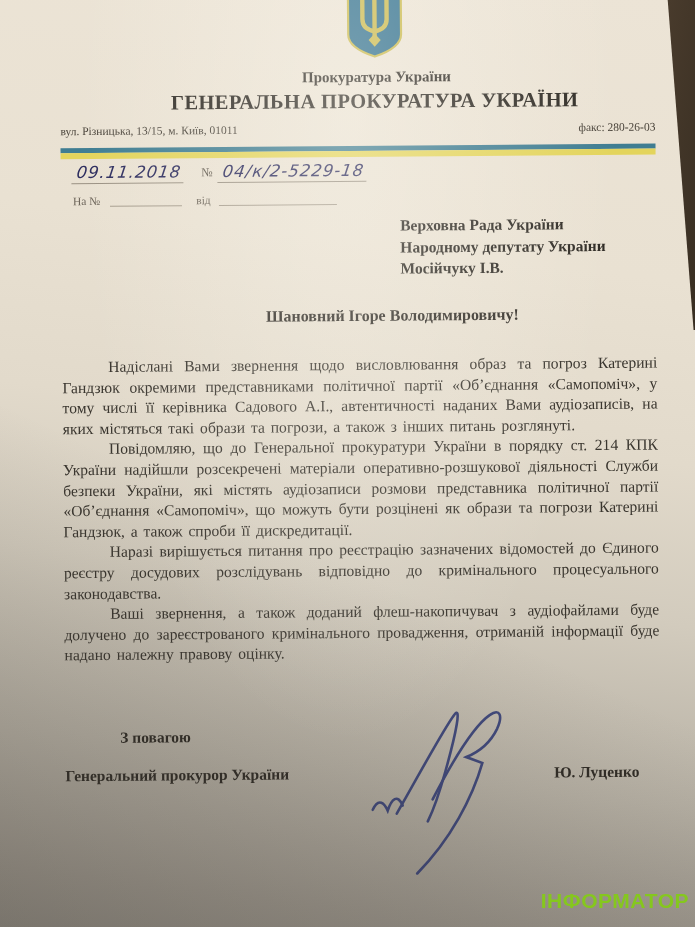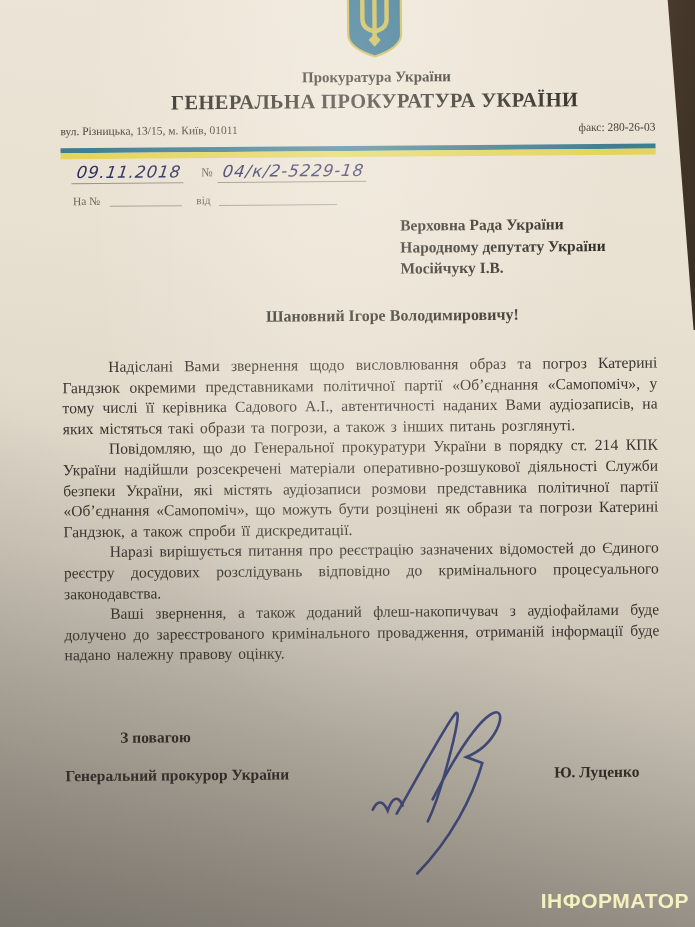--- a/index.html
+++ b/index.html
@@ -64,21 +64,21 @@
   
   .regards{position:absolute;top:727px;left:118px;font-weight:bold;font-size:15.5px;color:#302c26;}
   .closing-row{position:absolute;top:765px;left:63px;width:600px;display:flex;
     justify-content:space-between;font-weight:bold;font-size:15.5px;color:#302c26;}
   .sig{position:absolute;left:348px;top:688px;}
 
   
   .watermark{
     position:absolute;top:889px;right:6px;
     font-family:"Liberation Sans", sans-serif;font-weight:bold;
-    font-size:21px;letter-spacing:0.5px;color:#fef9c3;opacity:0.92;
+    font-size:21px;letter-spacing:0.5px;color:#84cc16;opacity:0.92;
   }
 </style>
 </head>
 <body>
 
 <div class="photo">
   <div class="paper"></div>
 
   <div class="content">
 

